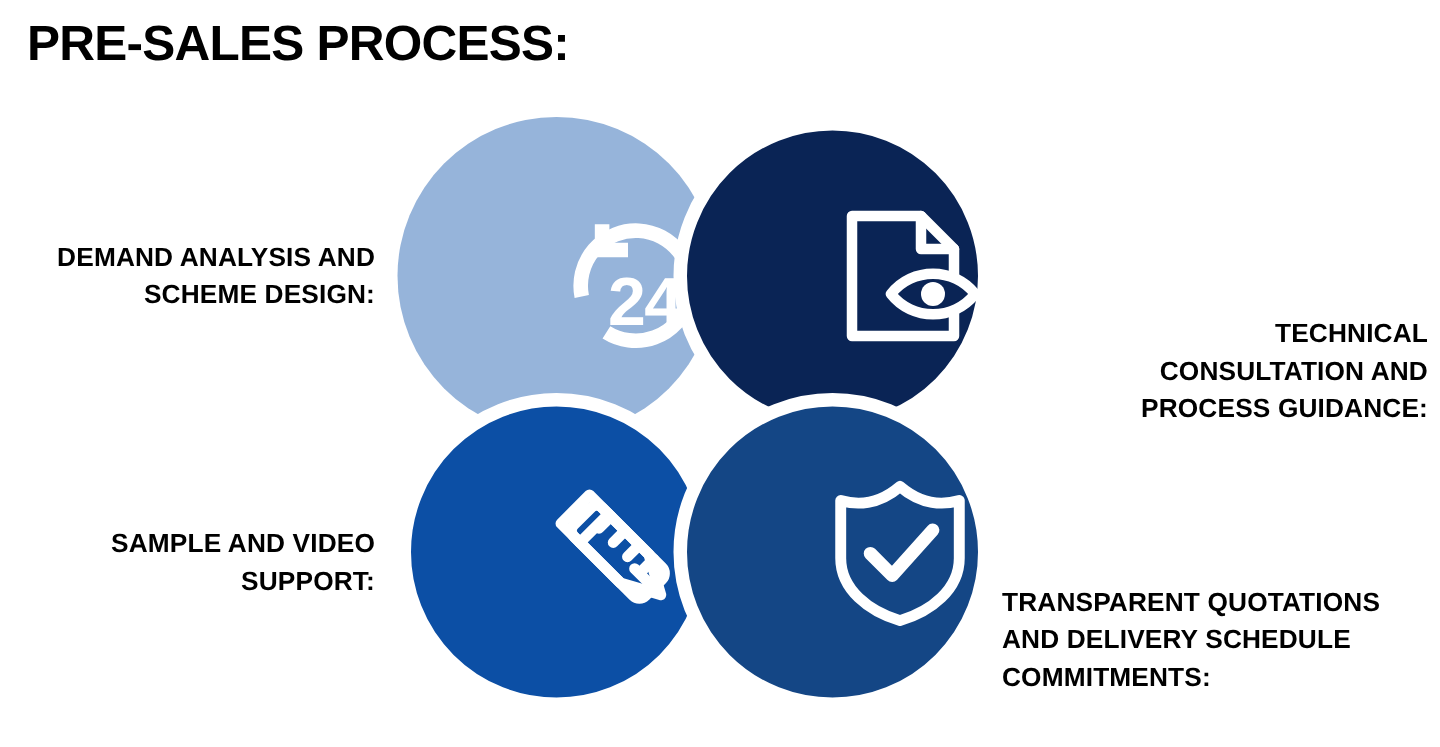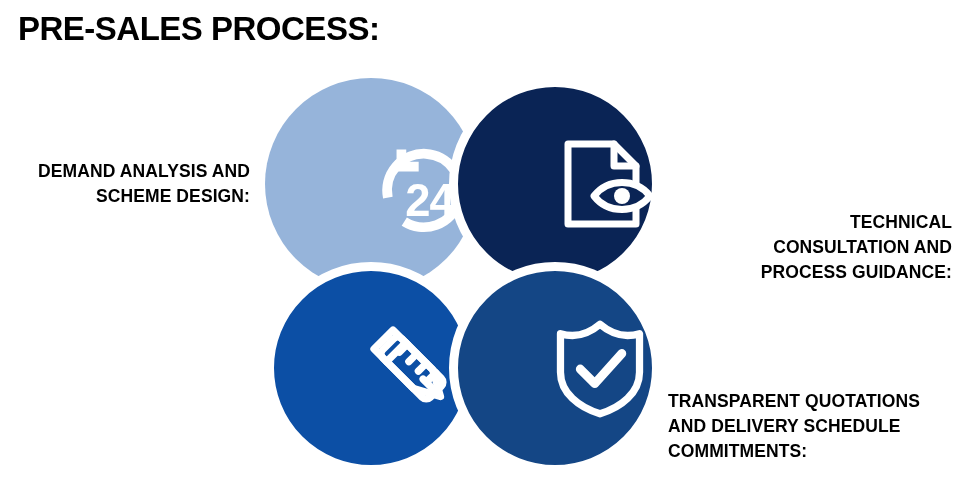--- a/index.html
+++ b/index.html
@@ -181,16 +181,17 @@
         <path d="M31 51 L45 65 L71 36" fill="none" stroke="#ffffff" stroke-width="8.5" stroke-linejoin="round" stroke-linecap="round"></path>
       </svg>
     </div>
 
   </div>
 
   <div class="label right-align" id="label-demand-analysis">DEMAND ANALYSIS AND SCHEME DESIGN:</div>
 
   <div class="label right-align" id="label-technical-consultation">TECHNICAL CONSULTATION AND PROCESS GUIDANCE:</div>
 
+  <div class="label right-align" id="label-sample-video">SAMPLE AND VIDEO SUPPORT:</div>
 
   <div class="label left-align" id="label-transparent-quotations">TRANSPARENT QUOTATIONS AND DELIVERY SCHEDULE COMMITMENTS:</div>
 
 </div>
 
 </body></html>

